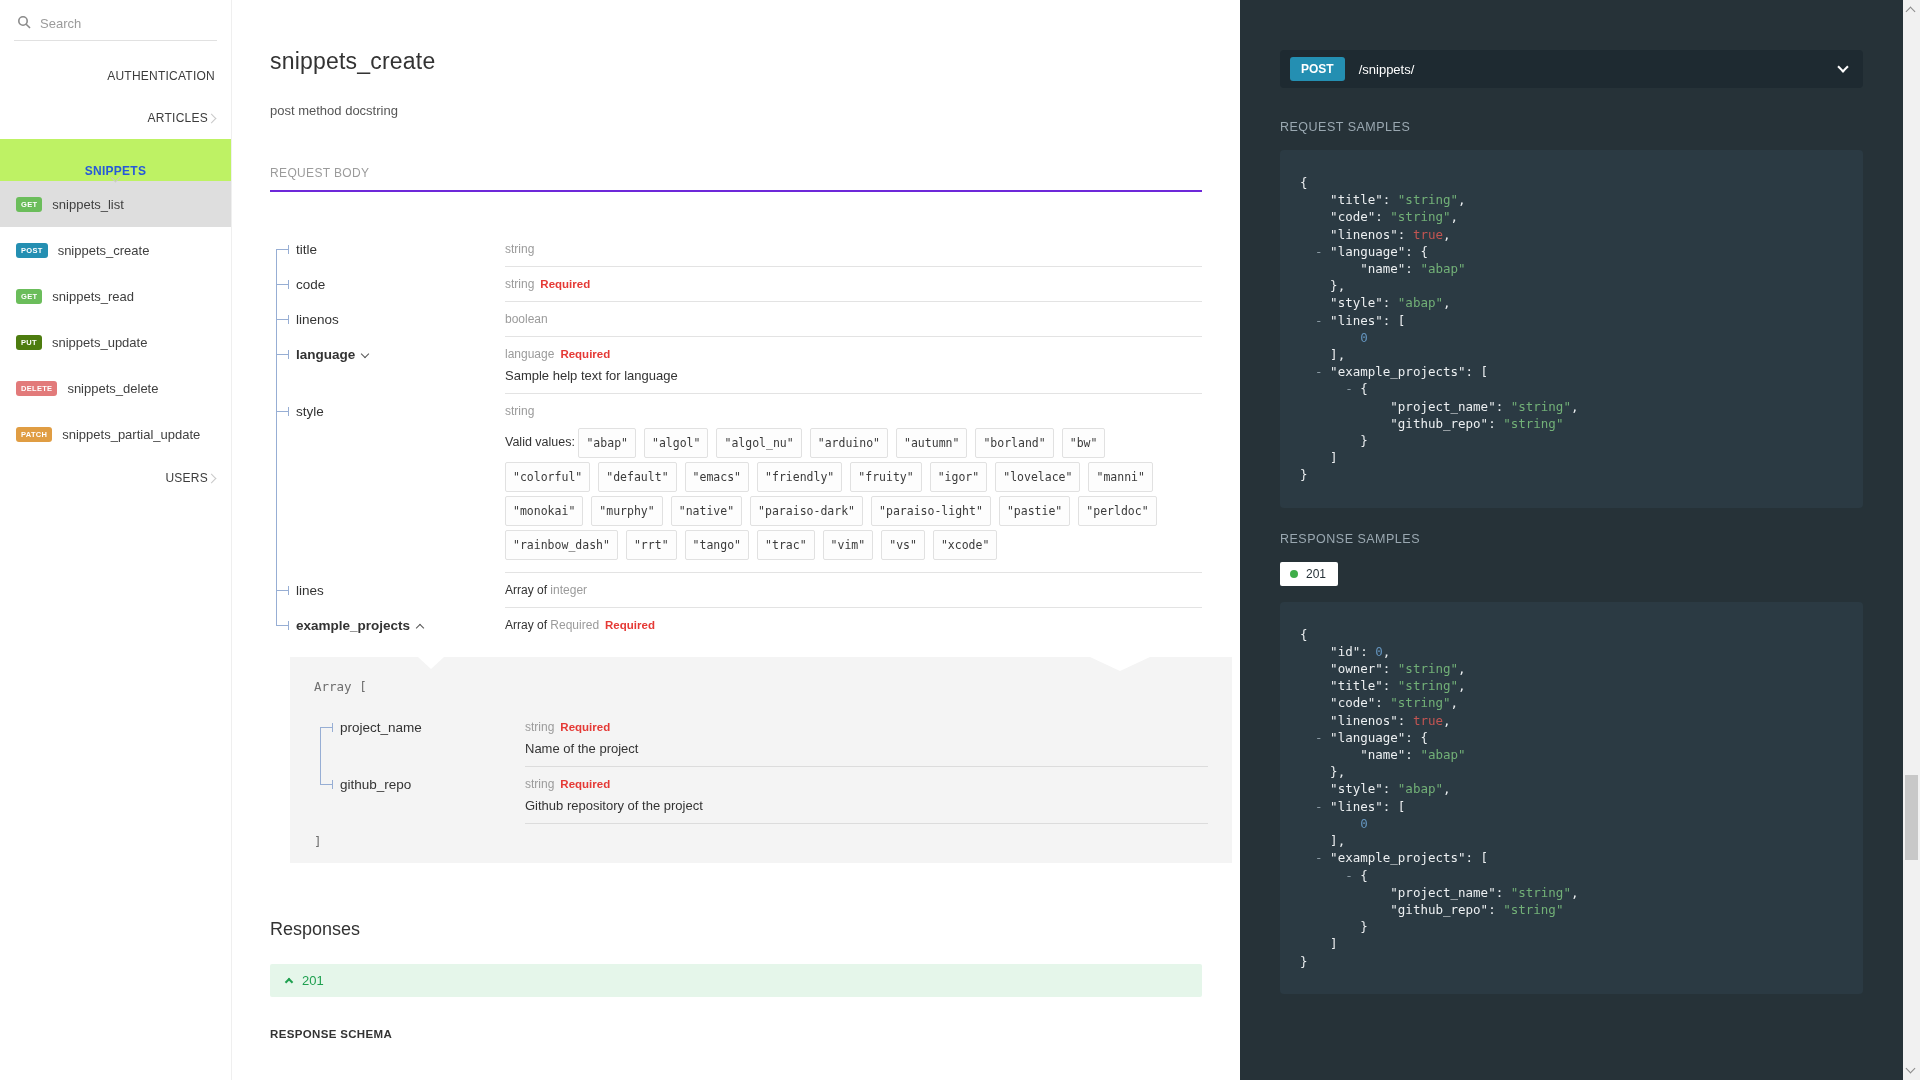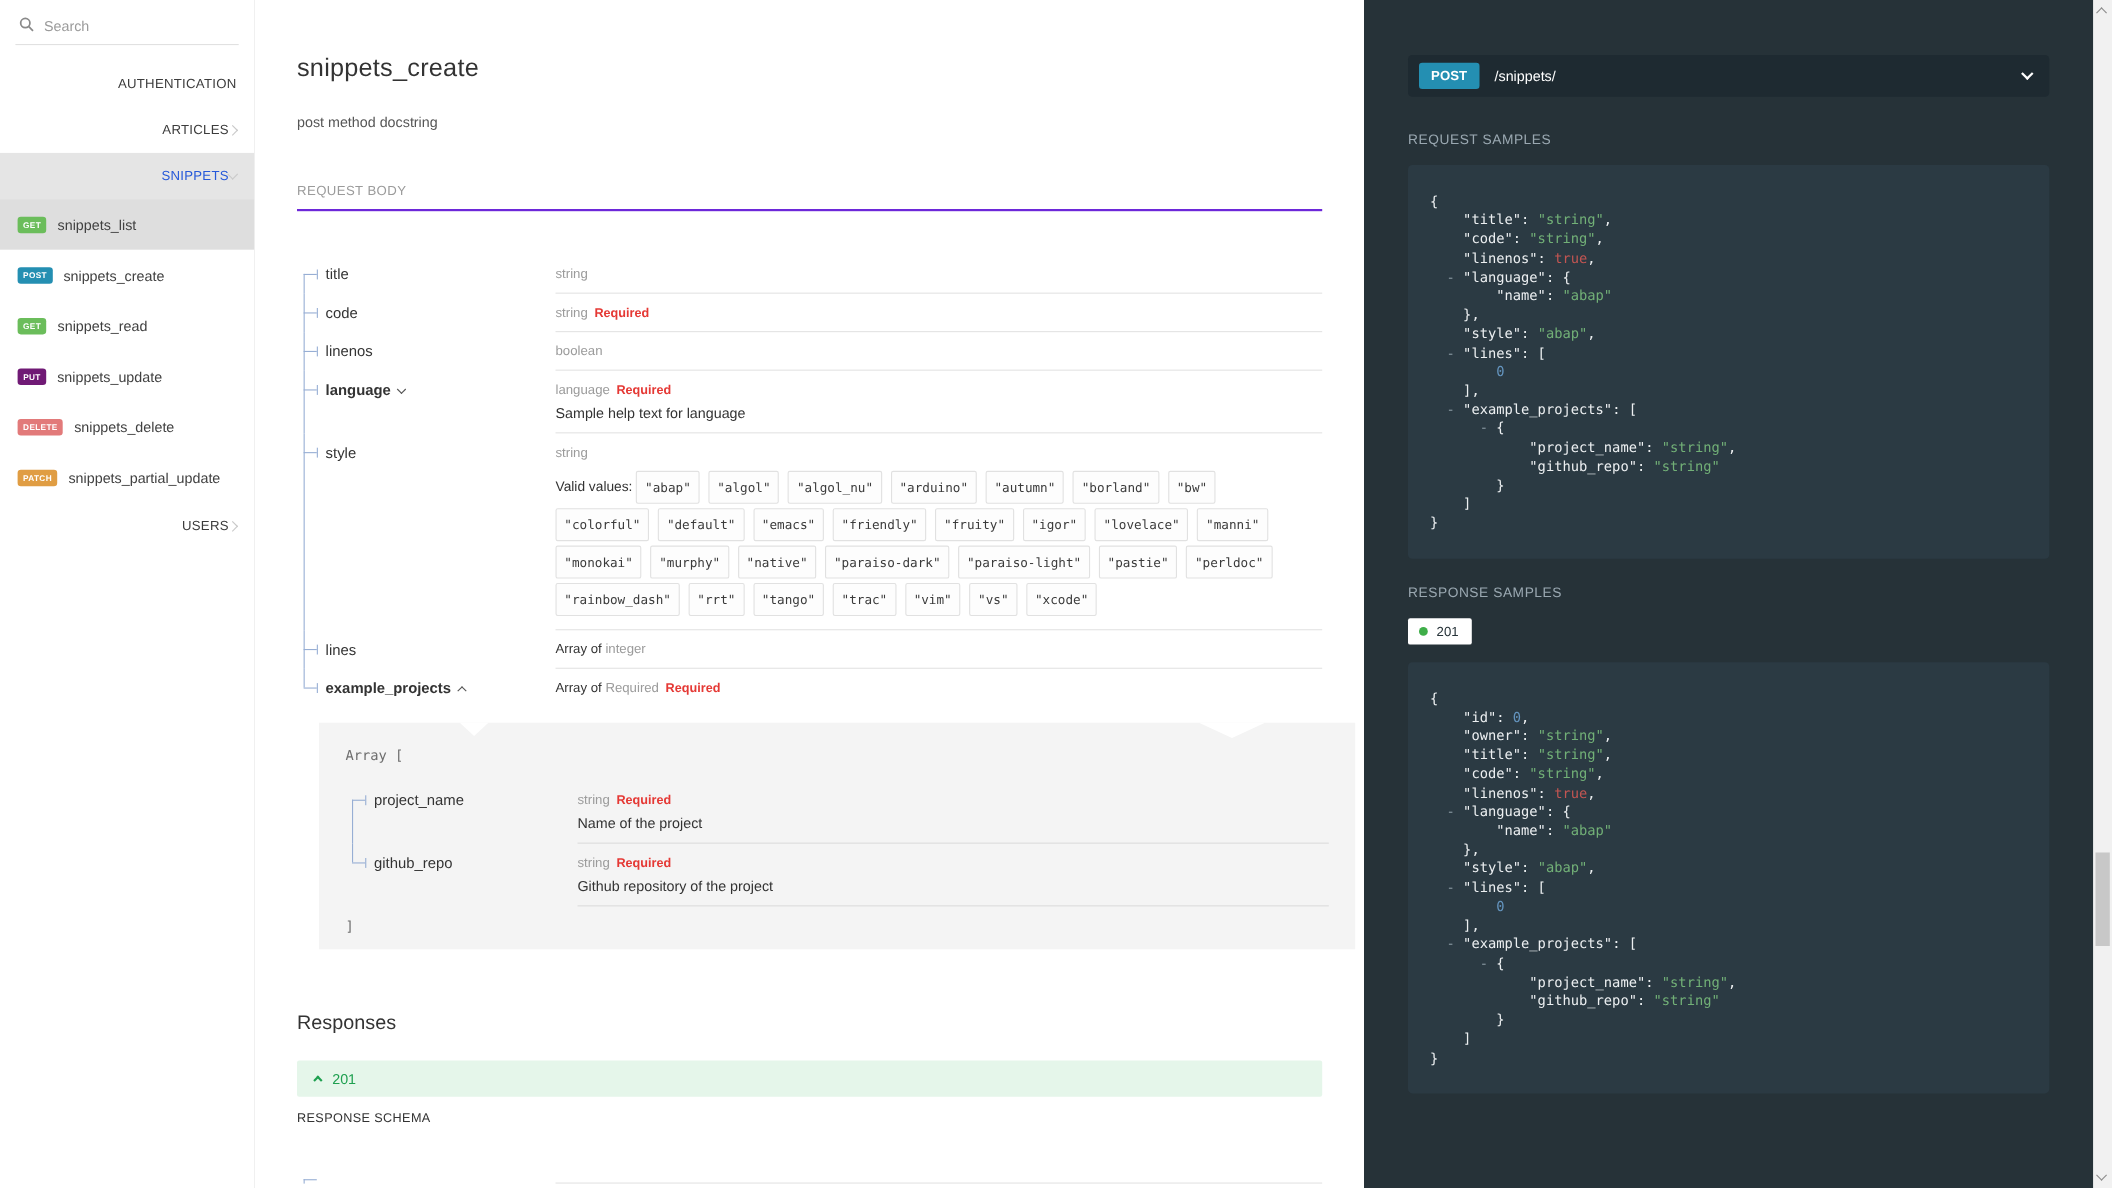--- a/index.html
+++ b/index.html
@@ -9,21 +9,21 @@
 
   
   .sidebar { width:232px; min-width:232px; background:#fff; border-right:1px solid #efefef; padding-top:8px; }
   .search-wrap { position:relative; margin:2px 14px 14px 14px; }
   .search-input { width:100%; border:none; border-bottom:1px solid #e1e1e1; outline:none;
     padding:6px 2px 9px 26px; font-size:13px; color:#333; font-family:"Liberation Sans",sans-serif; }
   .search-input::placeholder { color:#9b9b9b; }
   .search-icon { position:absolute; left:3px; top:5px; }
   .side-section { height:42px; display:flex; align-items:center; justify-content:flex-end;
     padding:0 16px; font-size:12px; color:#3c3c3c; cursor:pointer; letter-spacing:.02em; }
-  .side-section.active-section { background:#e5e5e5; color:#2659d9; font-weight:normal; }
+  .side-section.active-section { background:#bef264; color:#2659d9; font-weight:bold;flex-direction:column; }
   .chev { width:7px; height:7px; border-right:1.5px solid #c9c9c9; border-bottom:1.5px solid #c9c9c9; display:inline-block; }
   .chev.right { transform:rotate(-45deg); }
   .chev.down  { transform:rotate(45deg); margin-top:-4px; }
   .side-item { height:46px; display:flex; align-items:center; padding:0 16px; font-size:13px; color:#404040; cursor:pointer; }
   .side-item.active { background:#dedede; }
   .badge { font-size:7.5px; font-weight:bold; color:#fff; border-radius:3px; padding:3px 5px;
     min-width:26px; text-align:center; margin-right:10px; letter-spacing:.3px; }
 
   
   .main { flex:1; background:#fff; padding:0 38px; overflow:hidden; position:relative; }
@@ -63,21 +63,21 @@
   .brow .pname { width:211px; min-width:211px; }
   .brow .ptype { border-bottom:1px solid #dcdcdc; }
   .abox .close-bracket { margin-top:10px; }
 
   
   .responses-h { margin-top:56px; font-size:18px; font-weight:400; color:#333; }
   .resp-bar { margin-top:24px; background:#e5f6ea; color:#1fa050; font-size:13px;
     padding:9px 14px; border-radius:2px; display:flex; align-items:center; cursor:pointer; }
   .resp-bar .upchev { width:6px; height:6px; border-left:2px solid #1fa050; border-top:2px solid #1fa050;
     transform:rotate(45deg); display:inline-block; margin:2px 10px 0 2px; }
-  .schema-label { margin-top:14px; font-size:11.5px; font-weight:normal; color:#333; letter-spacing:.03em; }
+  .schema-label { margin-top:31px; font-size:11.5px; font-weight:bold; color:#333; letter-spacing:.03em; }
 
   
   .panel { width:663px; min-width:663px; background:#263238; padding:0 40px; color:#fff; overflow:hidden; }
   .op-bar { margin-top:50px; background:#1e2a31; border-radius:4px; height:38px;
     display:flex; align-items:center; padding:0 16px 0 10px; cursor:pointer; }
   .op-method { background:#248fb2; font-size:12px; font-weight:bold; padding:5px 11px; border-radius:3px; color:#fff; }
   .op-path { margin-left:14px; font-size:13px; color:#fff; flex:1; }
   .op-chevron { width:8px; height:8px; border-right:2px solid #fff; border-bottom:2px solid #fff;
     transform:rotate(45deg); margin-top:-4px; }
   .samples-label { margin-top:32px; font-size:12.5px; color:#9aa8b1; letter-spacing:.04em; }
@@ -133,21 +133,21 @@
         </div>
         <div class="side-item">
           <span class="badge" style="background: rgb(36, 143, 178);">POST</span>
           <span>snippets_create</span>
         </div>
         <div class="side-item">
           <span class="badge" style="background: rgb(107, 189, 91);">GET</span>
           <span>snippets_read</span>
         </div>
         <div class="side-item">
-          <span class="badge" style="background: #701a75;">PUT</span>
+          <span class="badge" style="background: #4d7c0f;">PUT</span>
           <span>snippets_update</span>
         </div>
         <div class="side-item">
           <span class="badge" style="background: rgb(226, 122, 122);">DELETE</span>
           <span>snippets_delete</span>
         </div>
         <div class="side-item">
           <span class="badge" style="background: rgb(224, 157, 67);">PATCH</span>
           <span>snippets_partial_update</span>
         </div>

